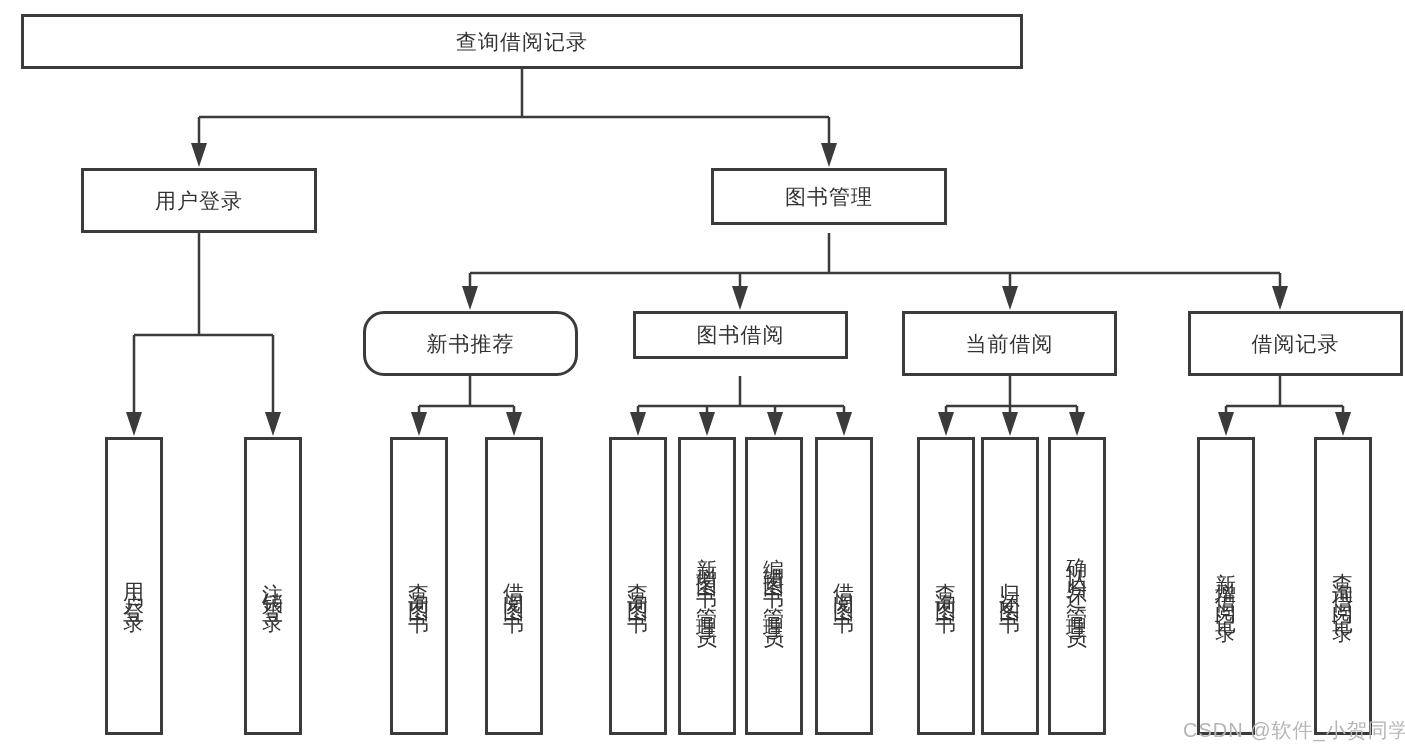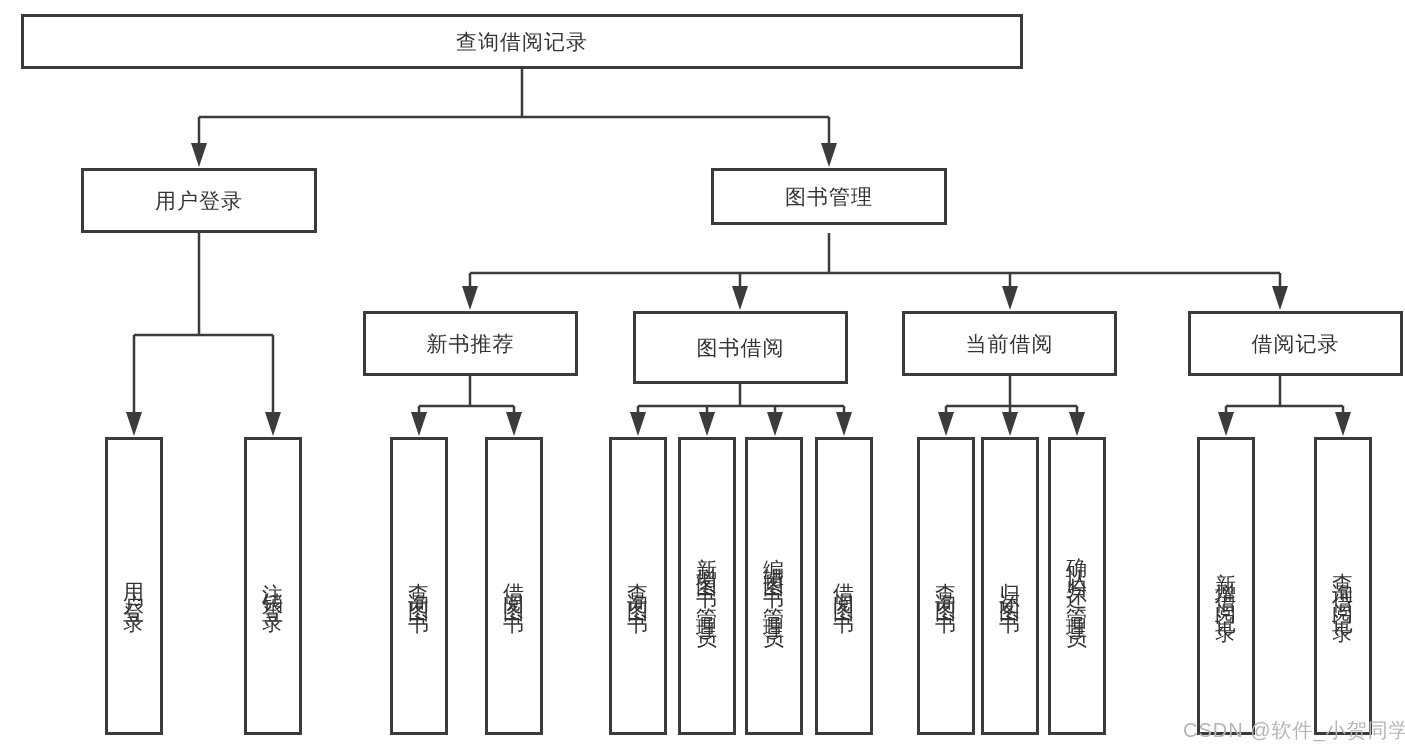--- a/index.html
+++ b/index.html
@@ -35,22 +35,22 @@
     text-orientation: mixed;
     letter-spacing: 10px;
     line-height: 1;
   }
   
   .n-root  { left: 21px;  top: 14px;  width: 1002px; height: 55px; }
   
   .n-l2a   { left: 81px;  top: 168px; width: 236px; height: 65px; }
   .n-l2b   { left: 711px; top: 168px; width: 236px; height: 57px; }
   
-  .n-l3a   { left: 363px;  top: 311px; width: 215px; height: 65px; }
-  .n-l3b   { left: 633px;  top: 311px; width: 215px; height: 73px; }
+  .n-l3a   { left: 363px;  top: 311px; width: 215px; height: 65px; border-radius: 21px; }
+  .n-l3b   { left: 633px;  top: 311px; width: 215px; height: 48px; }
   .n-l3c   { left: 902px;  top: 311px; width: 215px; height: 65px; }
   .n-l3d   { left: 1188px; top: 311px; width: 215px; height: 65px; }
   
   .leaf { top: 437px; width: 58px; height: 298px; }
   .n-lf0  { left: 105px; }
   .n-lf1  { left: 244px; }
   .n-lf2  { left: 390px; }
   .n-lf3  { left: 485px; }
   .n-lf4  { left: 609px; }
   .n-lf5  { left: 678px; }

